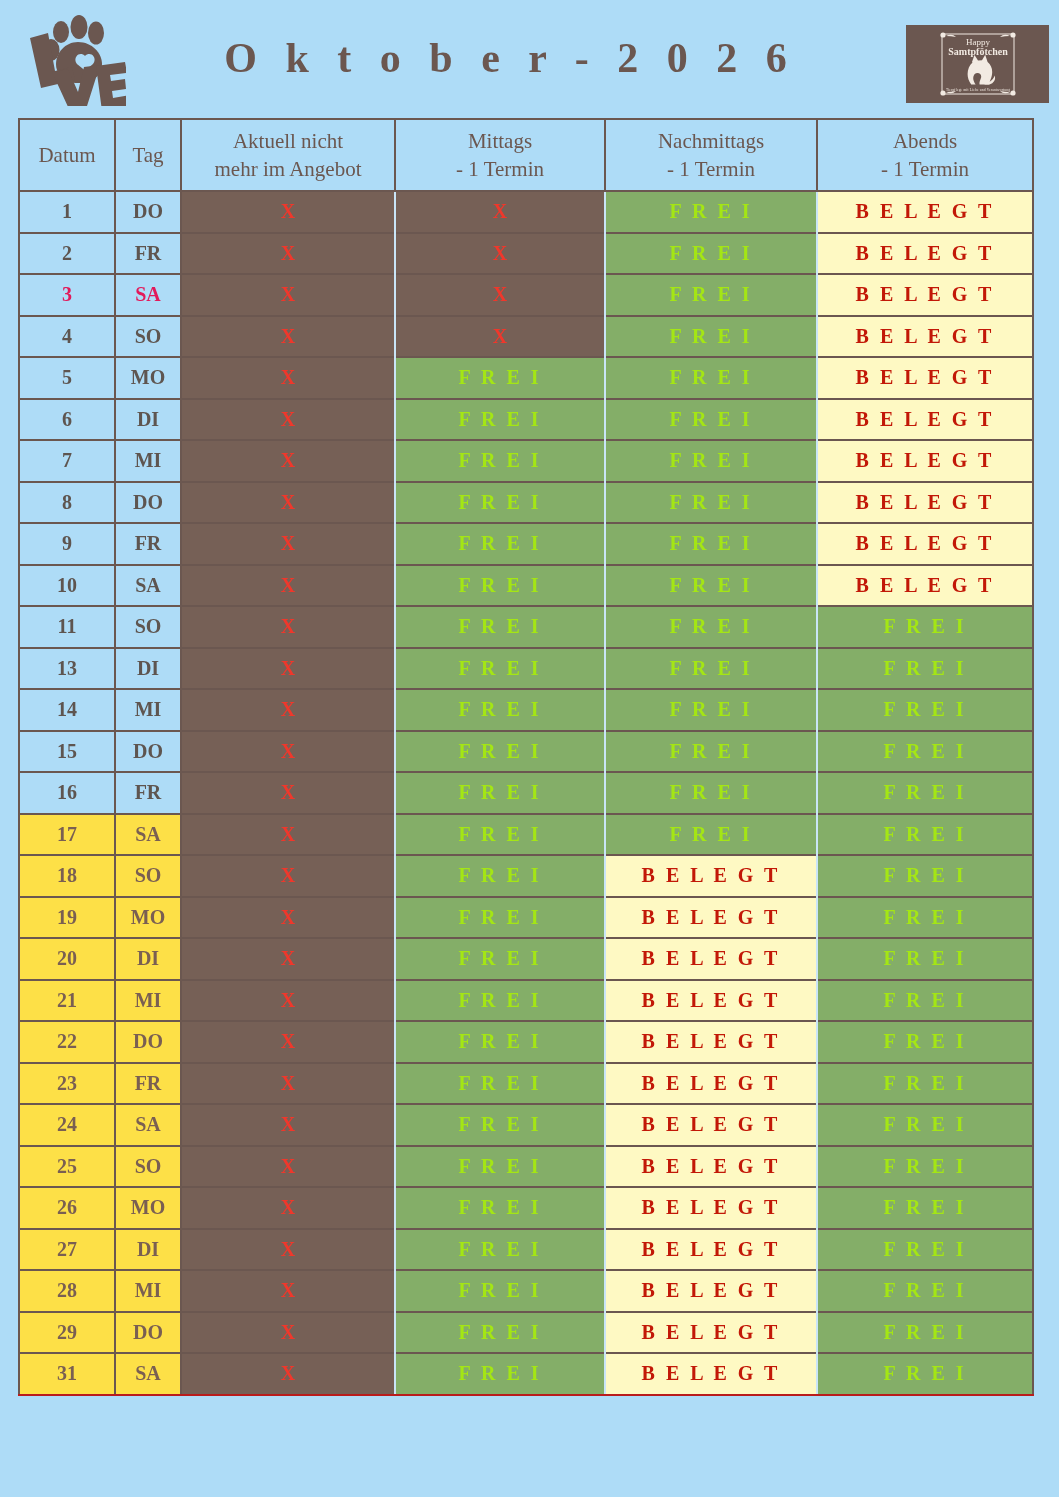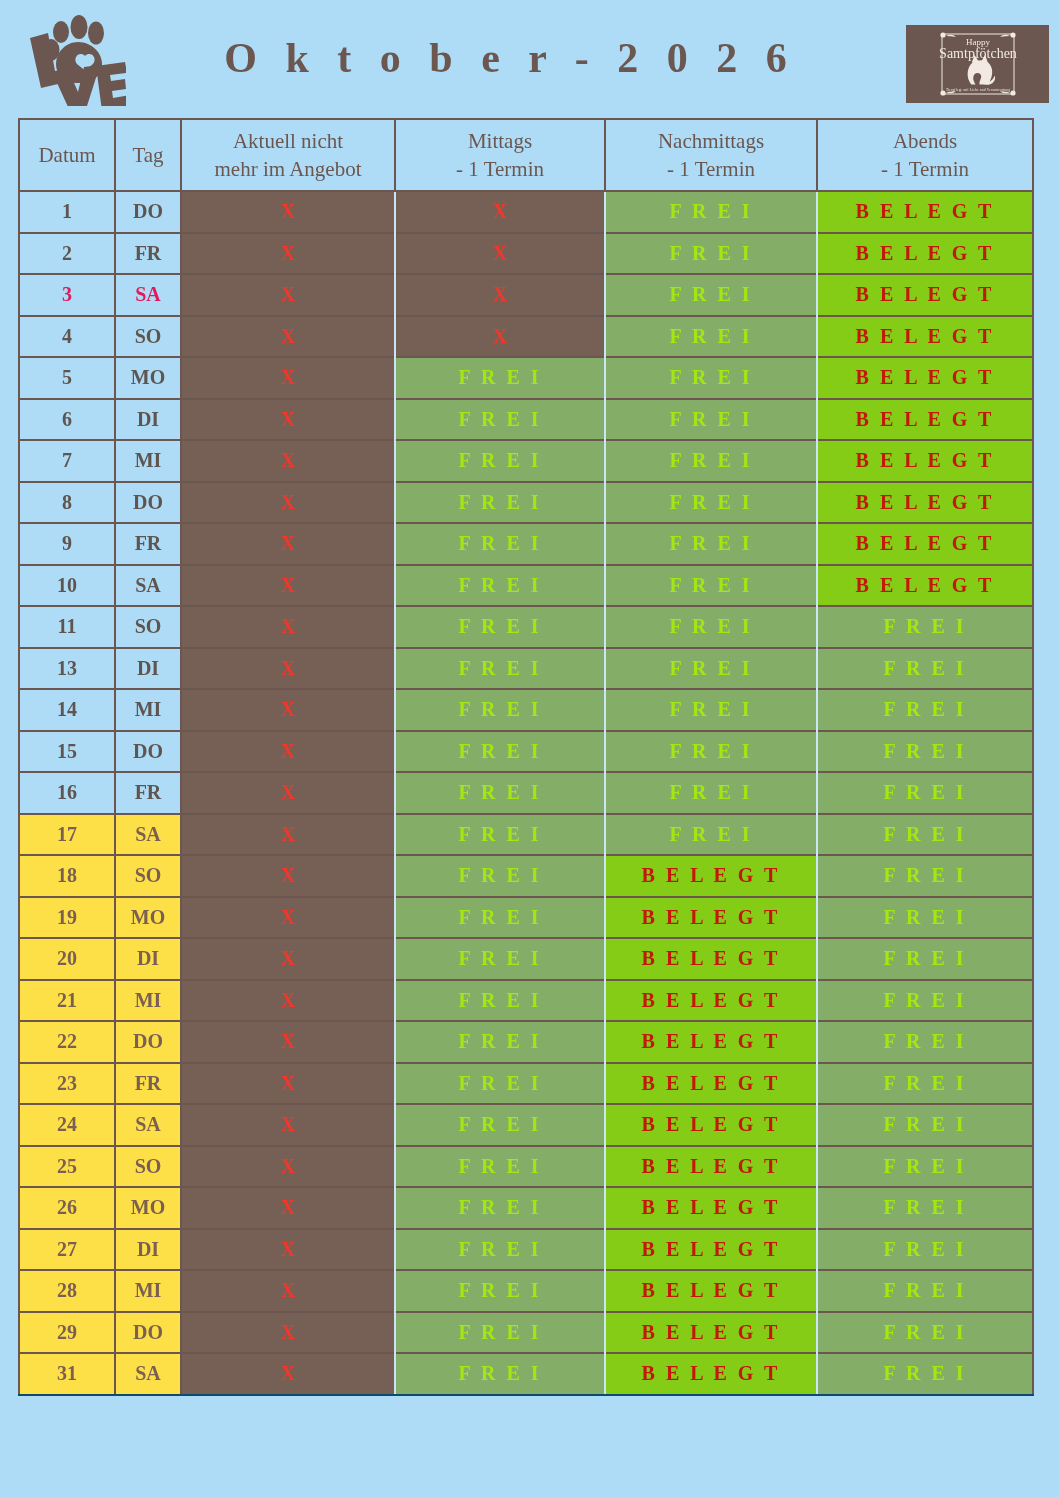--- a/index.html
+++ b/index.html
@@ -54,21 +54,21 @@
   .brand-line {
     position: absolute;
     left: 0; width: 92px;
     text-align: center;
     color: #F2EAE2;
     font-family: "Liberation Serif", "DejaVu Serif", serif;
     white-space: nowrap;
     letter-spacing: 0px;
   }
   #brand-line-1 { top: 7px;  font-size: 9px; }
-  #brand-line-2 { top: 16px; font-size: 14px; font-weight: normal; }
+  #brand-line-2 { top: 16px; font-size: 10px; font-weight: bold; }
   #brand-tagline { top: 58px; font-size: 3.5px; letter-spacing: .2px; }
 
   
   #calendar-table {
     position: absolute;
     left: 18px; top: 118px;
     width: 1014px;
     border-collapse: collapse;
     table-layout: fixed;
   }
@@ -100,21 +100,21 @@
   #calendar-table tbody td {
     height: 41.5px;
     text-align: center;
     vertical-align: middle;
     font-size: 20px;
     font-weight: bold;
     padding: 0;
     border-top: 2px solid #6B5750;
     border-bottom: 0;
   }
-  #calendar-table tbody tr:last-child td { border-bottom: 2px solid #0c4a6e; }
+  #calendar-table tbody tr:last-child td { border-bottom: 2px solid #b91c1c; }
 
   
   td.cell-date, td.cell-day {
     background: #AEDCF7;
     color: #5E5550;
     border-left: 2px solid #6B5750;
     border-right: 2px solid #6B5750;
     font-size: 20px;
   }
   td.cell-date.weekend-hl, td.cell-day.weekend-hl { color: #E2195A; }
@@ -139,21 +139,21 @@
     border-top: 2px solid #C9E5F7;
     border-left: 2px solid #C9E5F7;
     letter-spacing: 3px;
     font-size: 19px;
   }
   #calendar-table tbody tr:first-child td.slot { border-top: 2px solid #6B5750; }
   td.slot.last { border-right: 2px solid #6B5750; }
 
   td.slot.st-x      { background: #766056; color: #F0372B; letter-spacing: 0; font-size: 22px; }
   td.slot.st-frei   { background: #84AE68; color: #A4E614; }
-  td.slot.st-belegt { background: #84cc16; color: #C21807; }
+  td.slot.st-belegt { background: #fef9c3; color: #C21807; }
 
   
   #footer-space {
     position: absolute;
     left: 0; top: 1474px;
     width: 1059px; height: 23px;
     background: #AEDCF7;
   }
 </style>
 </head>

